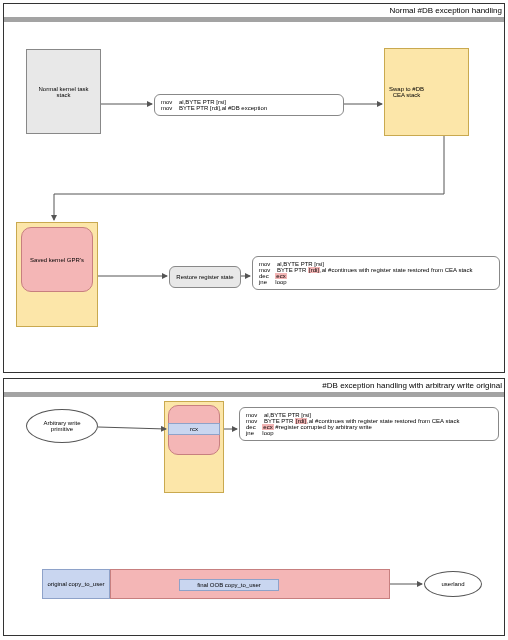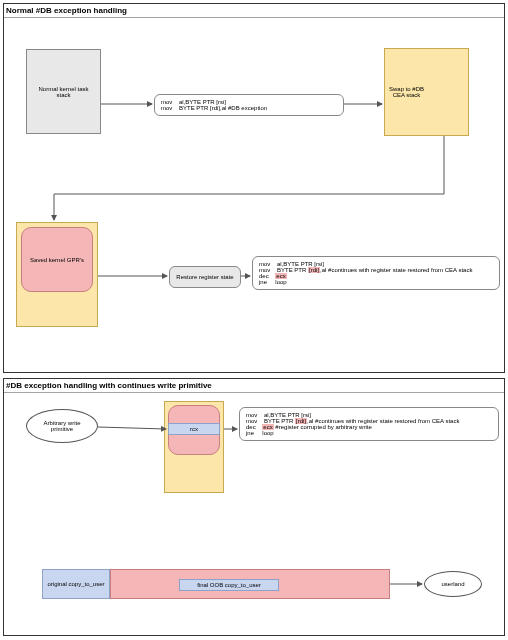--- a/index.html
+++ b/index.html
@@ -11,25 +11,24 @@
     background: #fff;
     width: 508px;
     height: 640px;
     position: relative;
   }
   .section {
     border: 1px solid #333;
     position: absolute;
   }
   .section-title {
-    text-align: left;
+    text-align: right;
     padding: 2px;
     font-size: 8px;
-    border-bottom: 1px solid #a3a3a3;
-    font-weight: bold;
+    border-bottom: 5px solid #a3a3a3;
   }
   .box {
     position: absolute;
     border: 1px solid #888;
     text-align: center;
     display: flex;
     flex-direction: column;
     justify-content: center;
     align-items: center;
     font-size: 6px;
@@ -119,21 +118,21 @@
 
     <path d="M440,132 L440,190 L50,190 L50,216" fill="none" stroke="#555" stroke-width="1" marker-end="url(#ah)"></path>
 
     <line x1="94" y1="272" x2="163" y2="272" stroke="#555" stroke-width="1" marker-end="url(#ah)"></line>
 
     <line x1="237" y1="272" x2="246" y2="272" stroke="#555" stroke-width="1" marker-end="url(#ah)"></line>
   </svg>
 </div>
 
 <div class="section" style="left:3px; top:378px; width:502px; height:258px;">
-  <div class="section-title">#DB exception handling with continues write primitive</div>
+  <div class="section-title">#DB exception handling with arbitrary write original</div>
 
   <div class="ellipse" style="left:22px; top:30px; width:72px; height:34px;">
     <span style="white-space:pre;">Arbitrary write
 primitive</span>
   </div>
 
   <div class="box yellow" style="left:160px; top:22px; width:60px; height:92px;"></div>
   <div class="box pink rounded-lg" style="left:164px; top:26px; width:52px; height:50px;"></div>
   <div class="box blue" style="left:164px; top:44px; width:52px; height:12px; font-size:6px;">
     <span>rcx</span>

